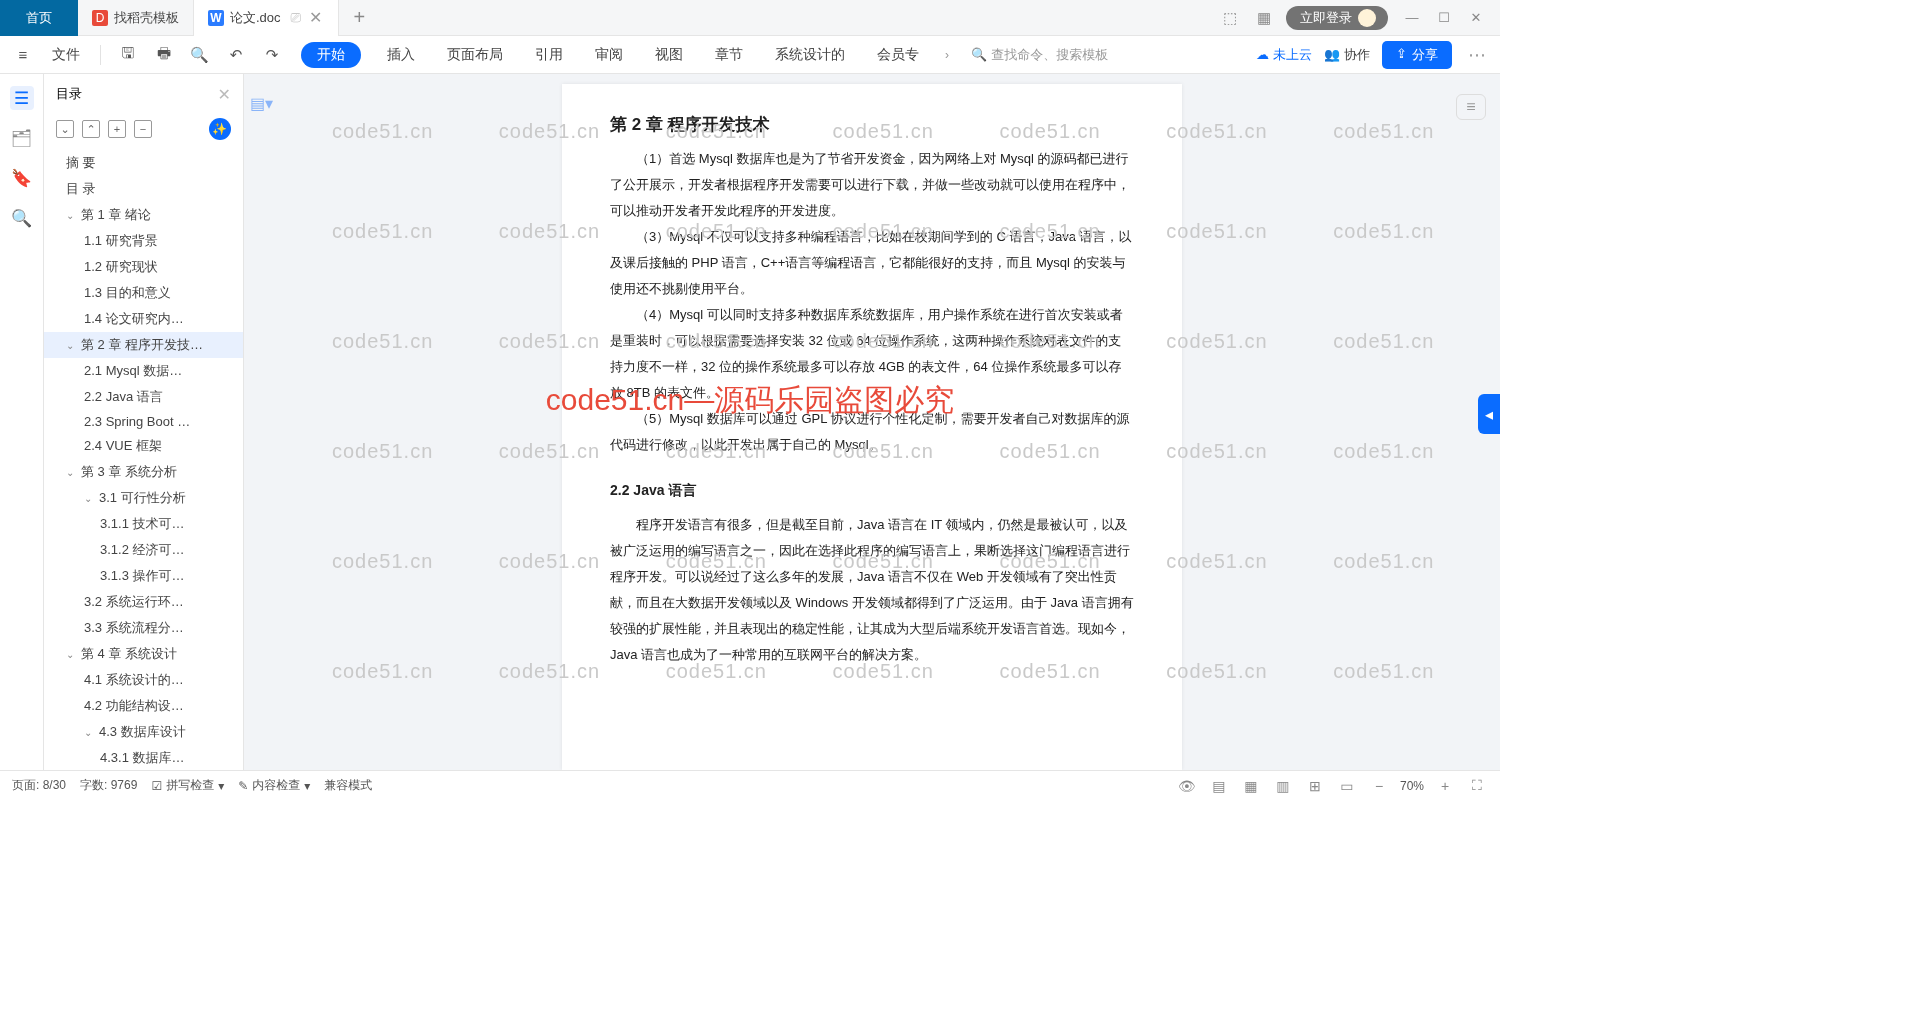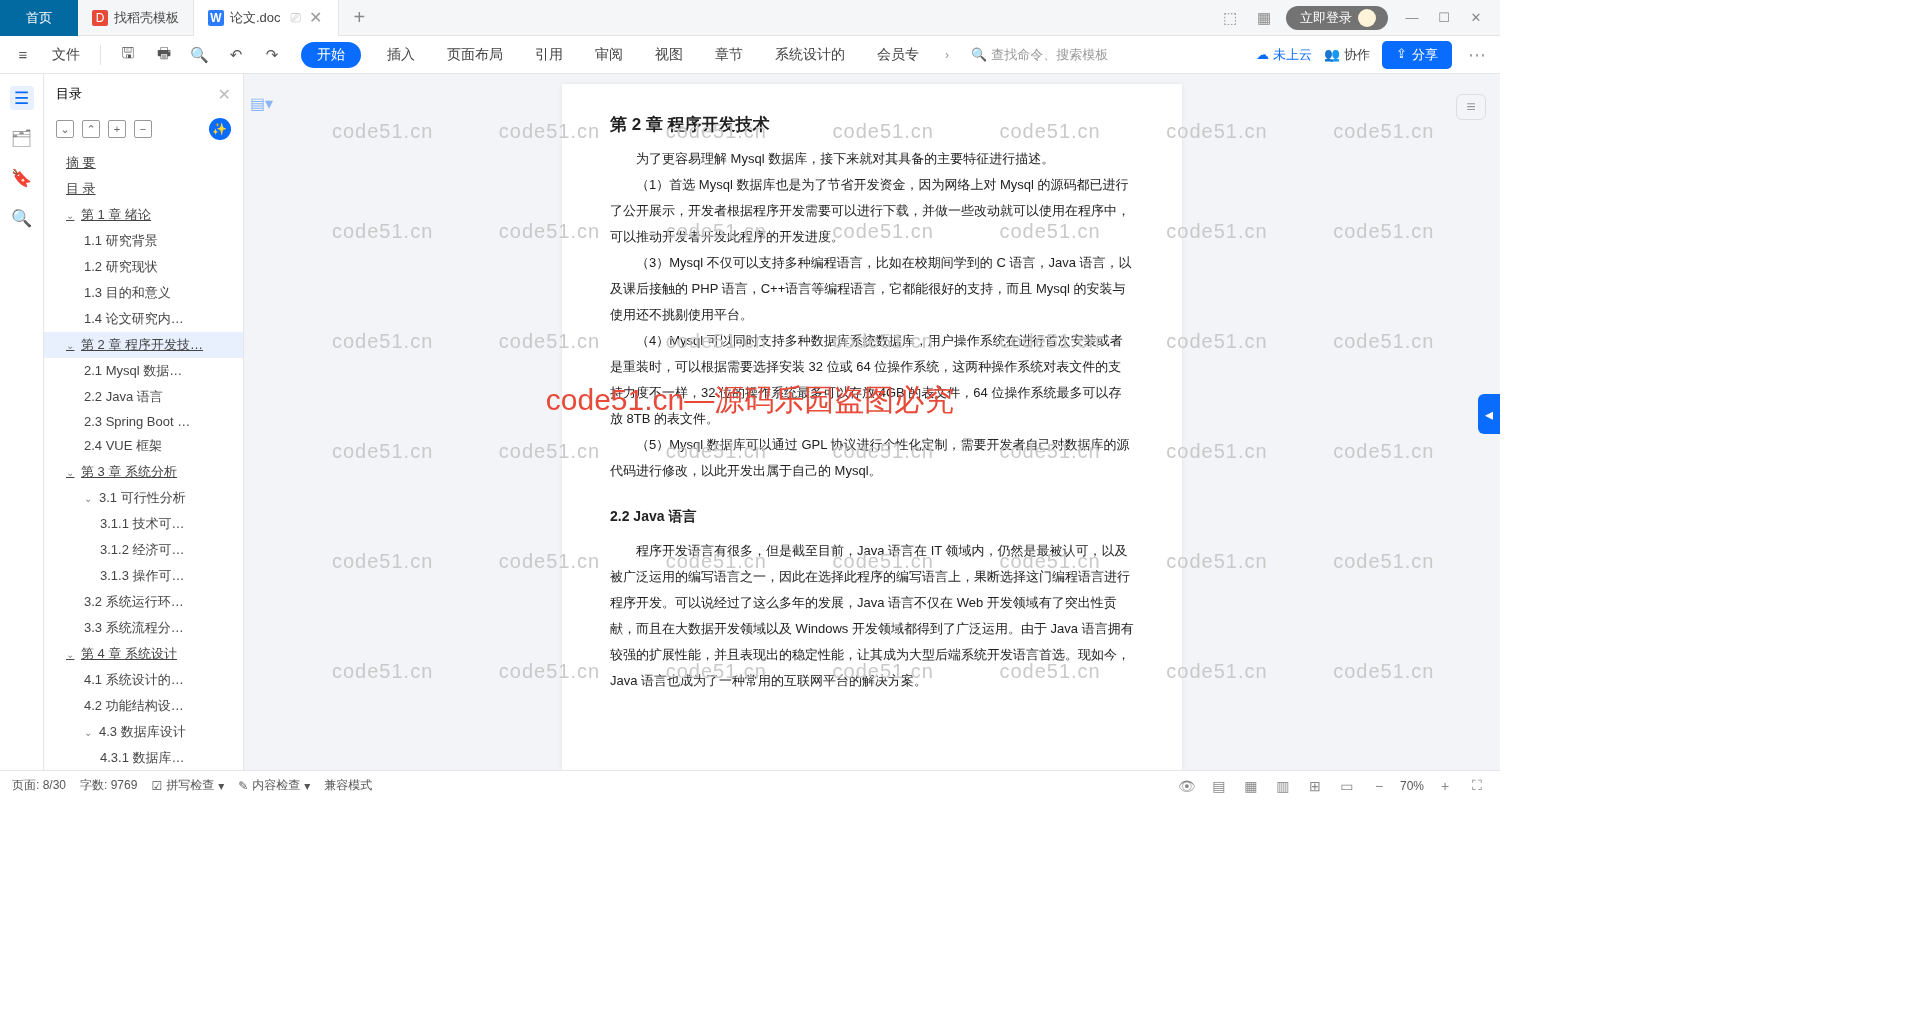--- a/index.html
+++ b/index.html
@@ -45,21 +45,21 @@
 .outline-header { height: 40px; display: flex; align-items: center; padding: 0 12px; }
 .outline-title { font-size: 13px; font-weight: 500; }
 .outline-close { margin-left: auto; color: #bbb; font-size: 16px; cursor: pointer; }
 .outline-tools { height: 30px; display: flex; align-items: center; gap: 8px; padding: 0 12px; }
 .ot-box { width: 18px; height: 18px; border: 1px solid #999; border-radius: 2px; display: flex; align-items: center; justify-content: center; font-size: 11px; color: #666; cursor: pointer; }
 .ot-ai { margin-left: auto; width: 22px; height: 22px; border-radius: 50%; background: #0a6cff; color: #fff; display: flex; align-items: center; justify-content: center; font-size: 12px; cursor: pointer; }
 .outline-list { flex: 1; overflow-y: auto; padding: 6px 0; font-size: 13px; color: #444; }
 .ol-item { padding: 4px 12px; display: flex; align-items: center; gap: 5px; cursor: pointer; white-space: nowrap; overflow: hidden; text-overflow: ellipsis; }
 .ol-item.active { background: #e8f0fe; }
 .ol-chev { width: 10px; font-size: 10px; color: #888; }
-.ol-d1 { padding-left: 22px; text-decoration: underline; }
+.ol-d1 { padding-left: 22px; }
 .ol-d2 { padding-left: 40px; }
 .ol-d3 { padding-left: 56px; }
 
 .doc-area { flex: 1; background: #f2f4f7; display: flex; justify-content: center; overflow: hidden; position: relative; }
 .doc-page { width: 620px; background: #fff; margin-top: 10px; padding: 24px 48px; font-family: "SimSun", serif; font-size: 13px; line-height: 2; color: #222; box-shadow: 0 0 4px rgba(0,0,0,0.08); }
 .doc-chapter { text-align: left; font-size: 17px; font-weight: bold; margin-bottom: 4px; }
 .doc-section { font-size: 14px; font-weight: bold; margin: 18px 0 8px; }
 .doc-p { text-indent: 2em; }
 .doc-tool { position: absolute; left: 6px; top: 20px; width: 24px; height: 24px; color: #8ab4f8; cursor: pointer; }
 .doc-rtool { position: absolute; right: 14px; top: 20px; width: 30px; height: 26px; border: 1px solid #ddd; border-radius: 6px; color: #999; display: flex; align-items: center; justify-content: center; cursor: pointer; }
@@ -249,21 +249,20 @@
         </div>
       </div>
   </div>
 
   <div class="doc-area">
     <div class="doc-tool">▤▾</div>
     <div class="doc-rtool">≡</div>
     <div class="doc-rflag">◂</div>
     <div class="doc-page">
       <div class="doc-chapter">第 2 章  程序开发技术</div>
-      <p class="doc-p">为了更容易理解 Mysql 数据库，接下来就对其具备的主要特征进行描述。</p>
       <p class="doc-p">（1）首选 Mysql 数据库也是为了节省开发资金，因为网络上对 Mysql 的源码都已进行了公开展示，开发者根据程序开发需要可以进行下载，并做一些改动就可以使用在程序中，可以推动开发者开发此程序的开发进度。</p>
       <p class="doc-p">（3）Mysql 不仅可以支持多种编程语言，比如在校期间学到的 C 语言，Java 语言，以及课后接触的 PHP 语言，C++语言等编程语言，它都能很好的支持，而且 Mysql 的安装与使用还不挑剔使用平台。</p>
       <p class="doc-p">（4）Mysql 可以同时支持多种数据库系统数据库，用户操作系统在进行首次安装或者是重装时，可以根据需要选择安装 32 位或 64 位操作系统，这两种操作系统对表文件的支持力度不一样，32 位的操作系统最多可以存放 4GB 的表文件，64 位操作系统最多可以存放 8TB 的表文件。</p>
       <p class="doc-p">（5）Mysql 数据库可以通过 GPL 协议进行个性化定制，需要开发者自己对数据库的源代码进行修改，以此开发出属于自己的 Mysql。</p>
       <div class="doc-section">2.2 Java 语言</div>
       <p class="doc-p">程序开发语言有很多，但是截至目前，Java 语言在 IT 领域内，仍然是最被认可，以及被广泛运用的编写语言之一，因此在选择此程序的编写语言上，果断选择这门编程语言进行程序开发。可以说经过了这么多年的发展，Java 语言不仅在 Web 开发领域有了突出性贡献，而且在大数据开发领域以及 Windows 开发领域都得到了广泛运用。由于 Java 语言拥有较强的扩展性能，并且表现出的稳定性能，让其成为大型后端系统开发语言首选。现如今，Java 语言也成为了一种常用的互联网平台的解决方案。</p>
     </div>
   </div>
 </div>
 

